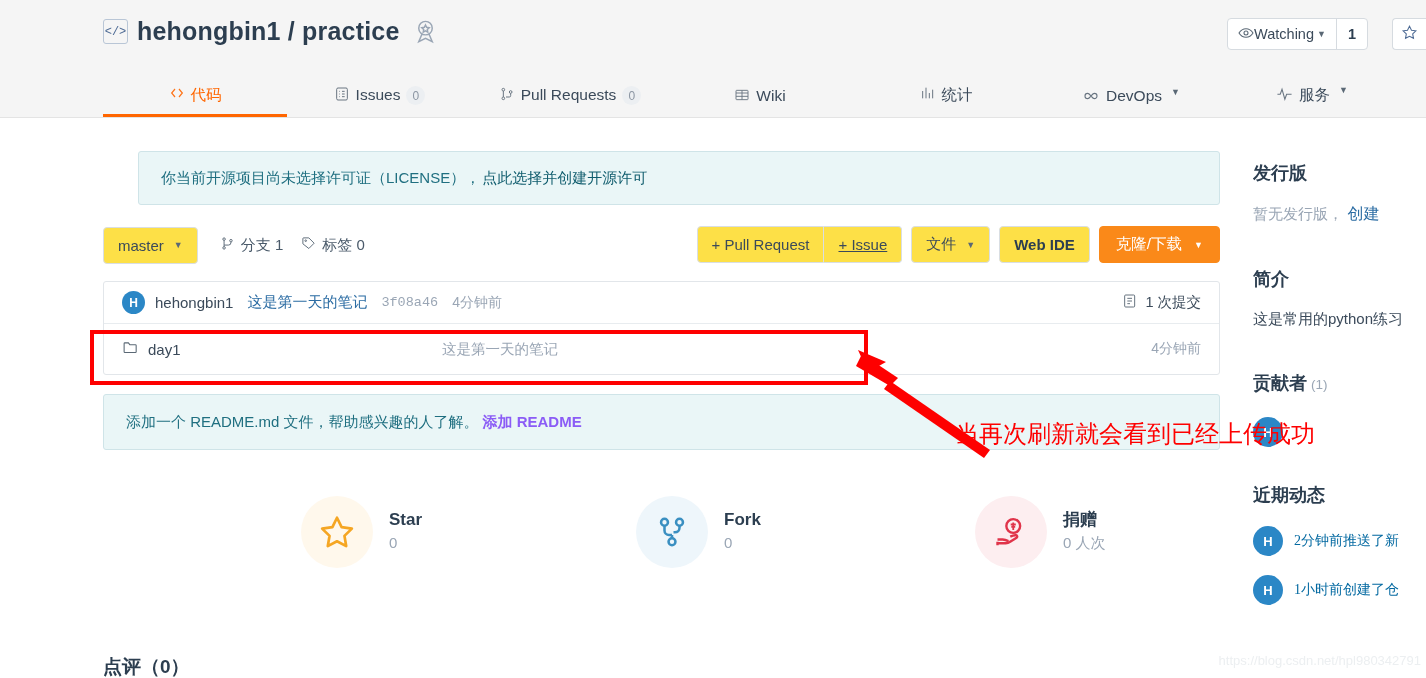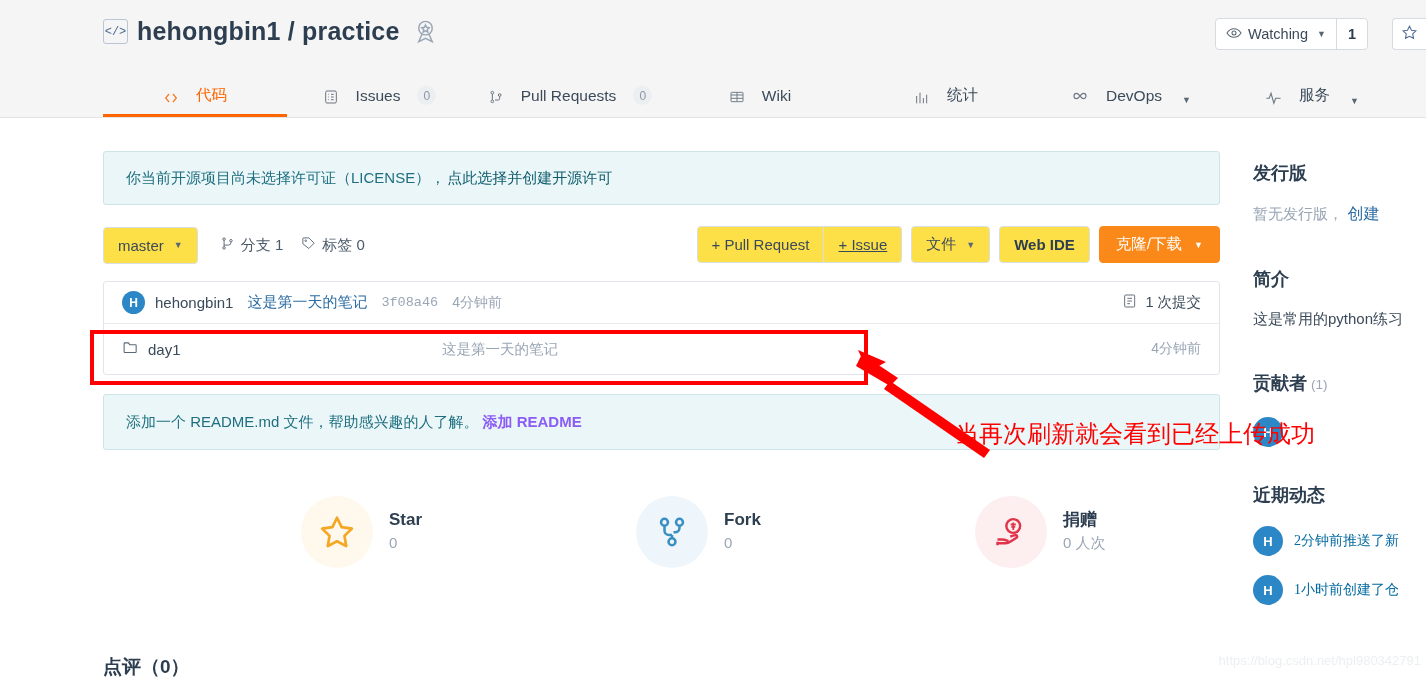--- a/index.html
+++ b/index.html
@@ -34,21 +34,21 @@
   .badge-ribbon {
     width: 27px; height: 27px; margin-left: 3px; color: #9aa6b5;
   }
 
   .watch-group {
     position: absolute; right: 58px; top: 18px;
     display: flex; align-items: stretch; height: 32px;
     border: 1px solid #d6dbe0; border-radius: 4px; background: #fff;
   }
   .watch-btn {
-    display: flex; align-items: center; gap: 6px;
+    display: flex; align-items: center; 
     padding: 0 10px; font-size: 14.5px; color: #3b4a5a; white-space: nowrap;
   }
   .watch-count {
     display: flex; align-items: center; justify-content: center;
     padding: 0 11px; font-size: 14.5px; font-weight: bold; color: #2c3e50;
     border-left: 1px solid #d6dbe0;
   }
   .star-btn-partial {
     position: absolute; right: 0px; top: 18px; width: 34px; height: 32px;
     border: 1px solid #d6dbe0; border-right: none; border-radius: 4px 0 0 4px;
@@ -60,42 +60,42 @@
   .tabs {
     position: absolute; left: 103px; top: 72px;
     display: flex; align-items: flex-start;
   }
   .tab {
     display: flex; align-items: center; gap: 7px;
     height: 45px; padding: 0 0 0 0;
     font-size: 15.5px; color: #3b4a5a; white-space: nowrap;
     position: relative;
   }
-  .tab .tab-inner { display: flex; align-items: flex-end; gap: 17px; padding-top: 2px; }
+  .tab .tab-inner { display: flex; align-items: flex-start; gap: 6px; padding-top: 2px; }
   .tab.active { color: #ff6600; }
   .tab.active::after {
     content: ""; position: absolute; left: 0; right: 0; bottom: 0;
     height: 3px; background: #ff6600;
   }
   .tab-icon { display: inline-flex; align-items: center; color: inherit; opacity: .9; }
   .count-pill {
     display: inline-flex; align-items: center; justify-content: center;
     min-width: 19px; height: 19px; padding: 0 5px; border-radius: 10px;
     background: #eceff2; color: #8c96a3; font-size: 12px;
   }
   .caret { font-size: 9px; margin-left: 3px; color: #566. ; color: #5a6875; }
 
   
   .main-col { position: absolute; left: 103px; top: 118px; width: 1117px; }
 
   .license-banner {
     margin-top: 33px; height: 54px;
     background: #eaf6f7; border: 1px solid #cfe4e8; border-radius: 3px;
     display: flex; align-items: center; padding: 0 22px;
-    font-size: 15px; color: #1f6f80;
+    font-size: 15px; color: #1f6f80; margin-left: 35px;
   }
   .license-link { font-weight: normal; color: #0f5c6d; margin-left: 2px; }
 
   .toolbar {
     margin-top: 21px; height: 38px; display: flex; align-items: center;
     position: relative;
   }
   .btn {
     display: inline-flex; align-items: center; justify-content: center;
     height: 37px; padding: 0 14px; border: 1px solid #d9dee3; border-radius: 4px;

